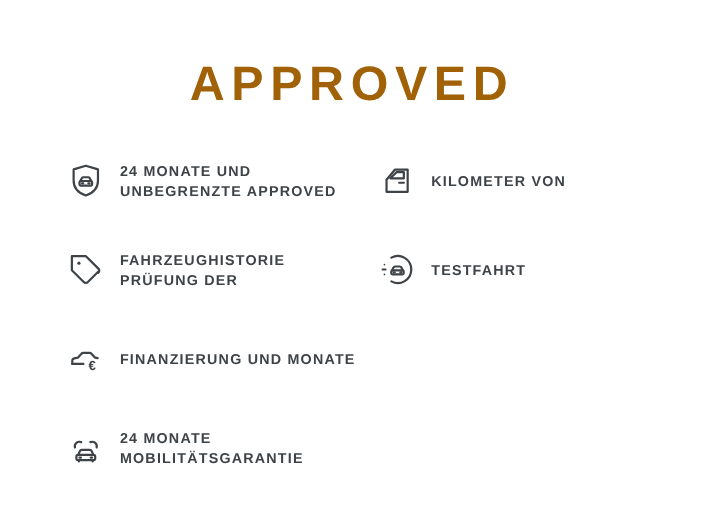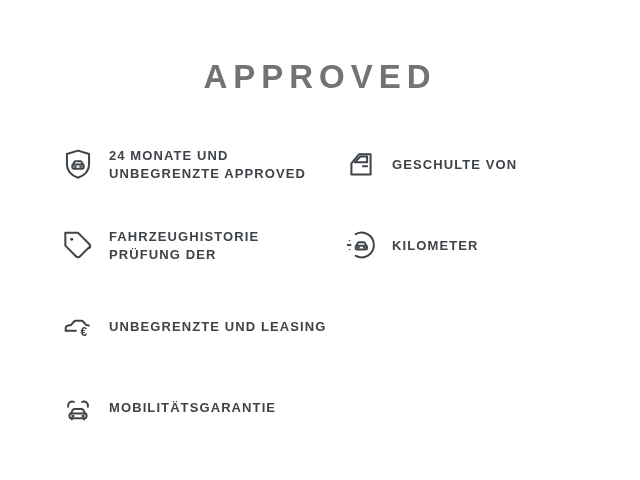--- a/index.html
+++ b/index.html
@@ -5,25 +5,25 @@
   html,body{margin:0;padding:0;}
   body{
     width:640px;height:480px;position:relative;overflow:hidden;
     background:#ffffff;
     font-family:"Liberation Sans", sans-serif;
     color:#3e4348;
   }
   .page-title{
     margin:58px 0 0 0;
     text-align:center;
-    font-size:33px;
+    font-size:44px;
     font-weight:700;
     letter-spacing:6px;
     line-height:38px;
-    color:#737373;
+    color:#a16207;
   }
   .features{
     position:absolute;
     left:62px;top:124px;
     display:grid;
     grid-template-columns:283px 253px;
     grid-template-rows:repeat(4,81px);
     grid-auto-flow:column;
   }
   .feature{
@@ -90,65 +90,66 @@
 
   <div class="feature">
     <span class="icon">
       <svg viewBox="0 0 24 24">
         <path d="M2.8 15.6 v-2.2 c0-.8.55-1.45 1.3-1.6 l2.6-.5 2.2-2.5 c.35-.4.85-.65 1.4-.65 h4.3 c.55 0 1.05.25 1.4.65 l2.2 2.5 1.9.35"></path>
         <path d="M2.8 15.6 h7.6"></path>
         <text x="13.9" y="19.8">€</text>
       </svg>
     </span>
     <div class="feature-text">
-      <span>UNBEGRENZTE UND LEASING</span>
+      <span>FINANZIERUNG UND MONATE</span>
     </div>
   </div>
 
   <div class="feature">
     <span class="icon">
       <svg viewBox="0 0 24 24">
         <path d="M4.6 11.8 C4 9.2 6.4 7.3 8.9 8.2"></path>
         <path d="M19.4 11.8 C20 9.2 17.6 7.3 15.1 8.2"></path>
         <path d="M6.8 16.9 l1.2-2.6 c.2-.45.65-.75 1.15-.75 h5.7 c.5 0 .95.3 1.15.75 l1.2 2.6"></path>
         <rect x="5.6" y="16.9" width="12.8" height="3.6" rx="1.1"></rect>
         <path d="M7.7 18.7 h1 M15.3 18.7 h1"></path>
         <path d="M7.3 20.5 v.9 M16.7 20.5 v.9"></path>
       </svg>
     </span>
     <div class="feature-text">
+      <span>24 MONATE</span>
       <span>MOBILITÄTSGARANTIE</span>
     </div>
   </div>
 
 
 
   <div class="feature">
     <span class="icon">
       <svg viewBox="0 0 24 24">
         <path d="M4.8 19.8 V11.6 L10.6 4.6 H19.2 V19.8 Z"></path>
         <path d="M7.4 10.6 L11.6 6.4 h5 v4.2 Z"></path>
         <path d="M13.4 13.6 h3.2"></path>
       </svg>
     </span>
     <div class="feature-text">
-      <span>GESCHULTE VON</span>
+      <span>KILOMETER VON</span>
     </div>
   </div>
 
   <div class="feature">
     <span class="icon">
       <svg viewBox="0 0 24 24">
         <path d="M8.1 20.1 A9.2 9.2 0 1 0 8.1 3.9"></path>
         <path d="M8.6 12.6 l.95-2 c.2-.4.6-.65 1.05-.65 h3.3 c.45 0 .85.25 1.05.65 l.95 2"></path>
         <rect x="8" y="12.6" width="8.5" height="2.7" rx="0.9"></rect>
         <path d="M9.7 14 h.7 M14.2 14 h.7"></path>
         <path d="M2.1 12 h2"></path>
         <circle class="fill" cx="3.4" cy="8.6" r="0.6"></circle>
         <circle class="fill" cx="3.4" cy="15.4" r="0.6"></circle>
       </svg>
     </span>
     <div class="feature-text">
-      <span>KILOMETER</span>
+      <span>TESTFAHRT</span>
     </div>
   </div>
 
 </div>
 
 </body></html>

